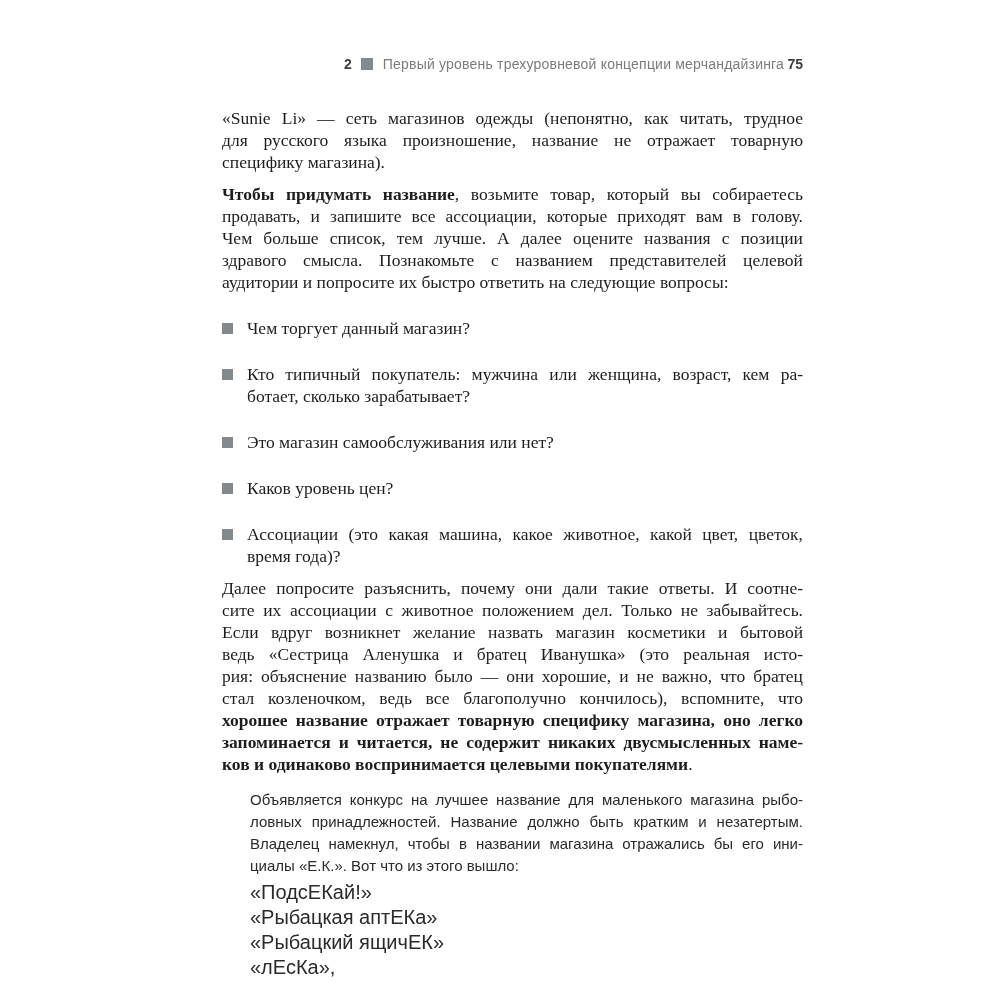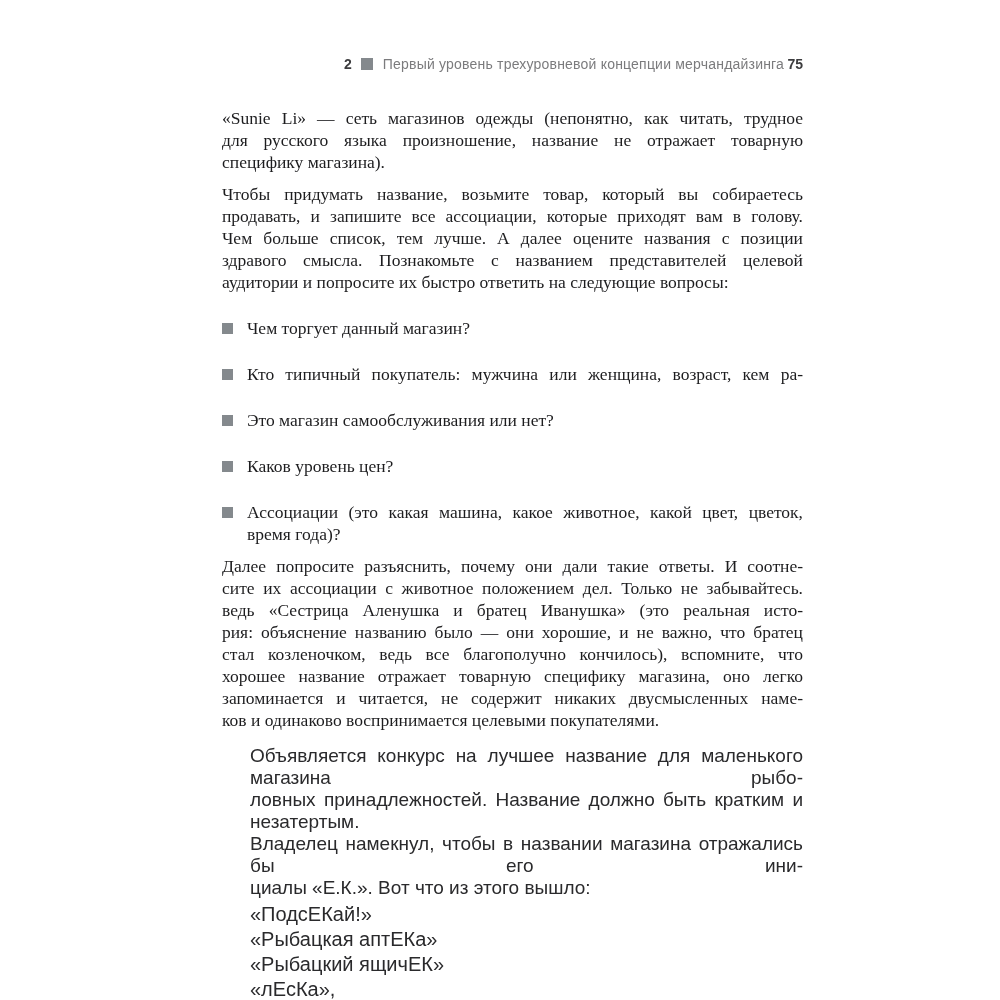--- a/index.html
+++ b/index.html
@@ -57,21 +57,21 @@
     top: 107px;
     left: 222px;
     width: 581px;
     font-size: 17.5px;
     line-height: 22px;
   }
   .para { margin: 0 0 10px 0; }
   .line { min-height: 22px; }
   .jline { text-align: justify; text-align-last: justify; }
   .lline { text-align: center; text-align-last: left; }
-  .b { font-weight: normal; }
+  .b { font-weight: bold; }
   
   .bullet-list { margin: 4px 0 10px 0; }
   .bullet-item {
     display: flex;
     align-items: flex-start;
     margin-bottom: 7px;
     margin-top: 24px;
   }
   .bullet-square {
     flex: 0 0 auto;
@@ -82,21 +82,21 @@
   }
   .bullet-text {
     margin-left: 14px;
     flex: 1 1 auto;
   }
   
   .example {
     margin: 14px 0 4px 0;
     padding-left: 28px;
     font-family: "Liberation Sans", sans-serif;
-    font-size: 19px;
+    font-size: 15px;
     line-height: 22px;
     color: #2a2a2c;
   }
   .example .line { min-height: 22px; }
   .name-list {
     padding-left: 28px;
     font-family: "Liberation Sans", sans-serif;
     font-size: 20px;
     line-height: 22px;
     color: #2a2a2c;
@@ -132,20 +132,21 @@
         <div class="bullet-item">
           <span class="bullet-square"></span>
           <div class="bullet-text">
             <div class="line lline"><span>Чем торгует данный магазин?</span></div>
           </div>
         </div>
         <div class="bullet-item">
           <span class="bullet-square"></span>
           <div class="bullet-text">
             <div class="line jline"><span>Кто типичный покупатель: мужчина или женщина, возраст, кем ра-</span></div>
+            <div class="line lline"><span>ботает, сколько зарабатывает?</span></div>
           </div>
         </div>
         <div class="bullet-item">
           <span class="bullet-square"></span>
           <div class="bullet-text">
             <div class="line lline"><span>Это магазин самообслуживания или нет?</span></div>
           </div>
         </div>
         <div class="bullet-item">
           <span class="bullet-square"></span>
@@ -157,20 +158,21 @@
           <span class="bullet-square"></span>
           <div class="bullet-text">
             <div class="line jline"><span>Ассоциации (это какая машина, какое животное, какой цвет, цветок,</span></div>
             <div class="line lline"><span>время года)?</span></div>
           </div>
         </div>
       </div>
       <div class="para">
         <div class="line jline"><span>Далее попросите разъяснить, почему они дали такие ответы. И соотне-</span></div>
         <div class="line jline"><span>сите их ассоциации с животное положением дел. Только не забывайтесь.</span></div>
+        <div class="line jline"><span>Если вдруг возникнет желание назвать магазин косметики и бытовой</span></div>
         <div class="line jline"><span>ведь «Сестрица Аленушка и братец Иванушка» (это реальная исто-</span></div>
         <div class="line jline"><span>рия: объяснение названию было — они хорошие, и не важно, что братец</span></div>
         <div class="line jline"><span>стал козленочком, ведь все благополучно кончилось), вспомните, что</span></div>
         <div class="line jline"><span class="b">хорошее название отражает товарную специфику магазина, оно легко</span></div>
         <div class="line jline"><span class="b">запоминается и читается, не содержит никаких двусмысленных наме-</span></div>
         <div class="line lline"><span class="b">ков и одинаково воспринимается целевыми покупателями</span><span>.</span></div>
       </div>
       <div class="example">
         <div class="line jline"><span>Объявляется конкурс на лучшее название для маленького магазина рыбо-</span></div>
         <div class="line jline"><span>ловных принадлежностей. Название должно быть кратким и незатертым.</span></div>

